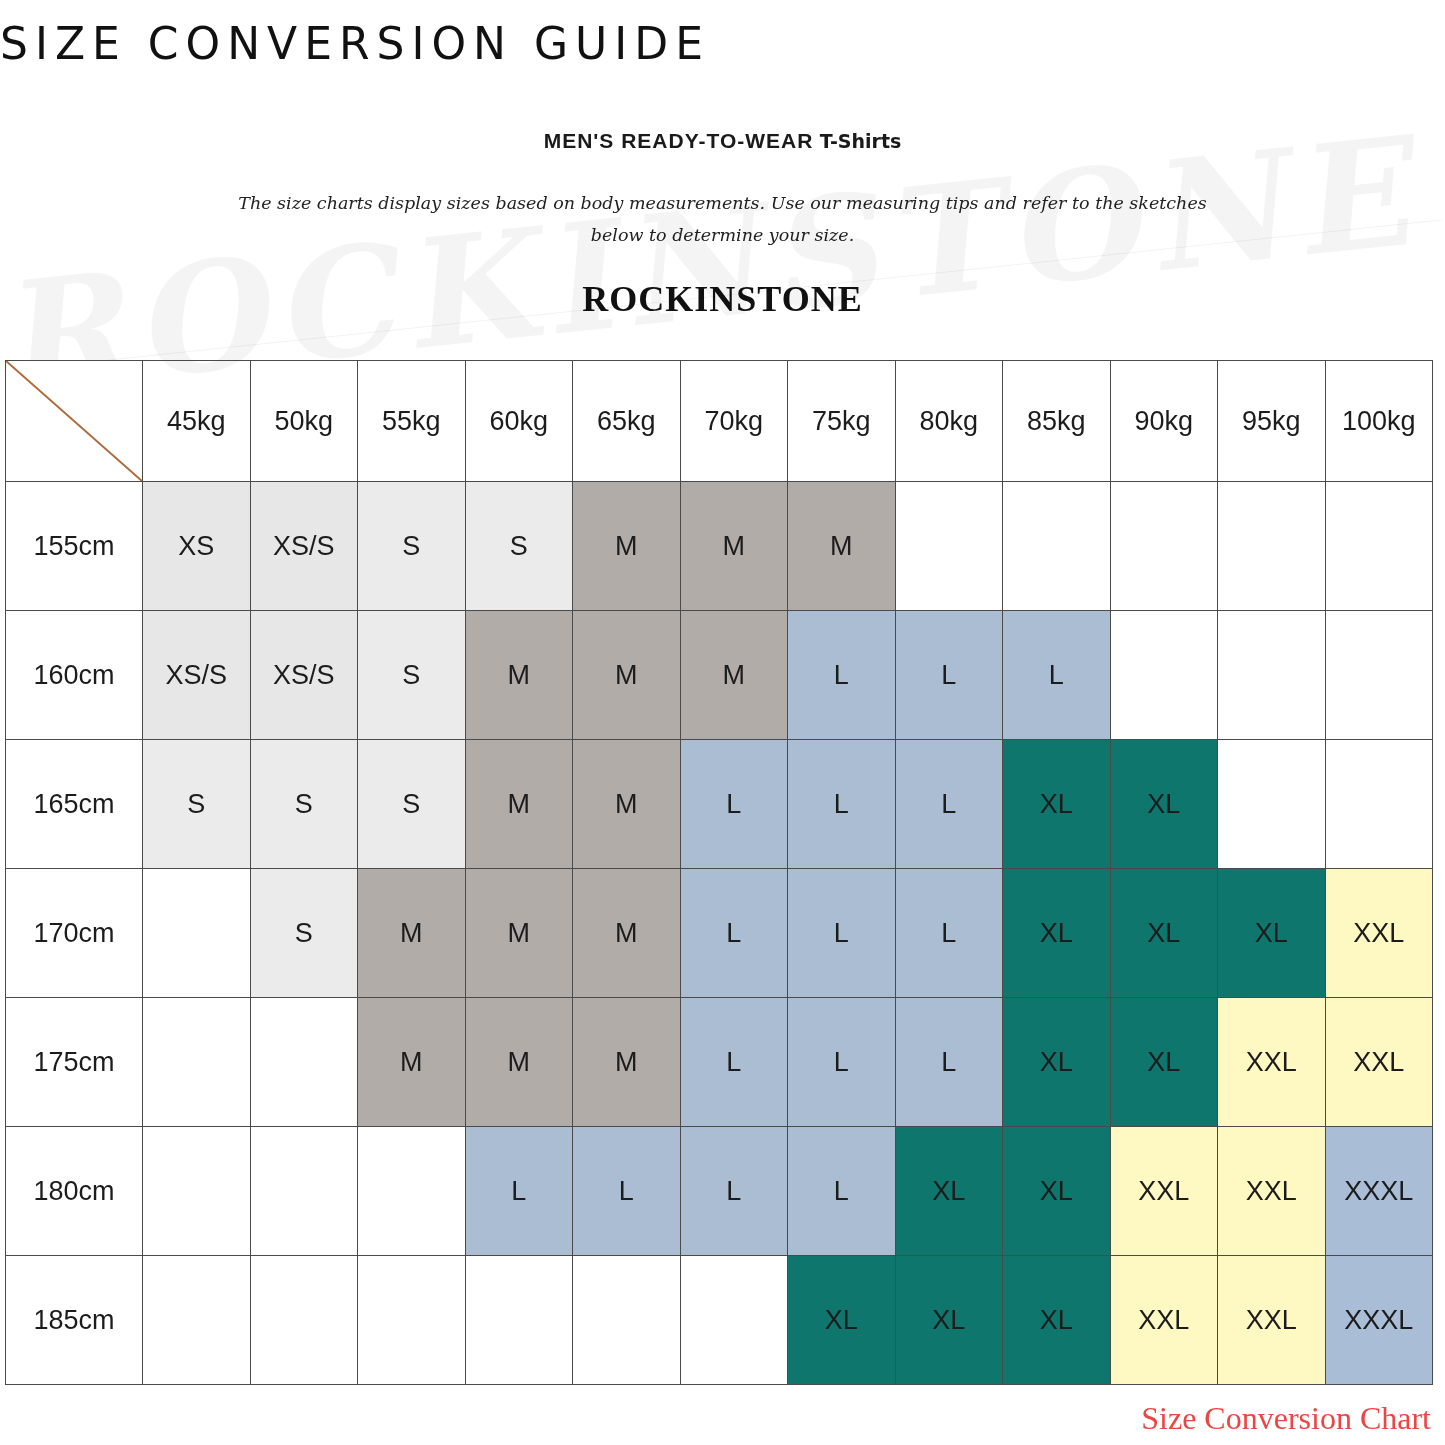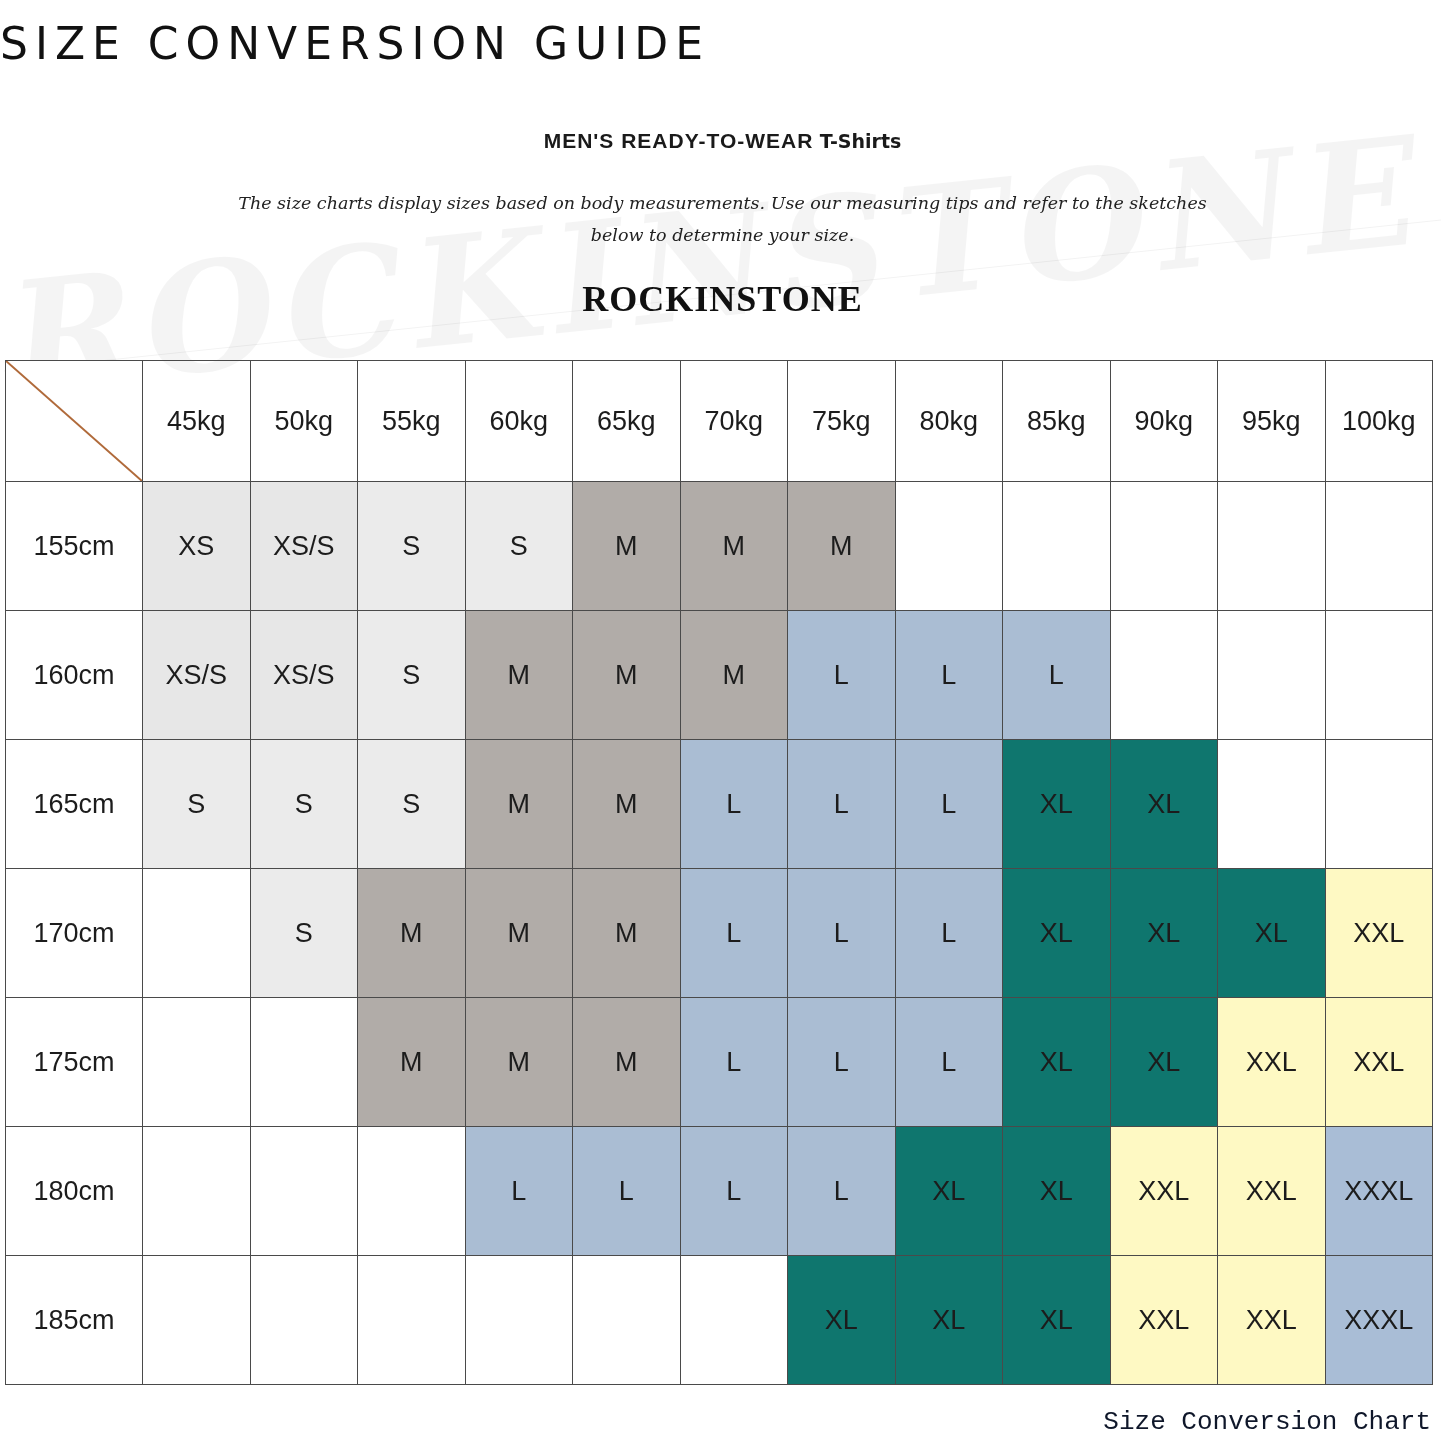--- a/index.html
+++ b/index.html
@@ -136,23 +136,23 @@
   .c-l    { background: #aabdd3; }
   .c-xl   { background: #0f766e; }
   .c-xxl  { background: #fef9c3; }
   .c-xxxl { background: #a9bdd6; }
   .c-empty{ background: #ffffff; }
 
   .footer-note {
     position: absolute;
     right: 14px;
     bottom: 8px;
-    font-family: Liberation Mono, monospace;
-    font-size: 26px;
-    color: #0f172a;
+    font-family: Liberation Serif, serif;
+    font-size: 32px;
+    color: #ef4444;
   }
 </style>
 </head>
 <body>
 
 <div class="watermark">ROCKINSTONE</div>
 <div class="watermark-line"></div>
 
 <div class="doc-title">SIZE CONVERSION GUIDE</div>
 

